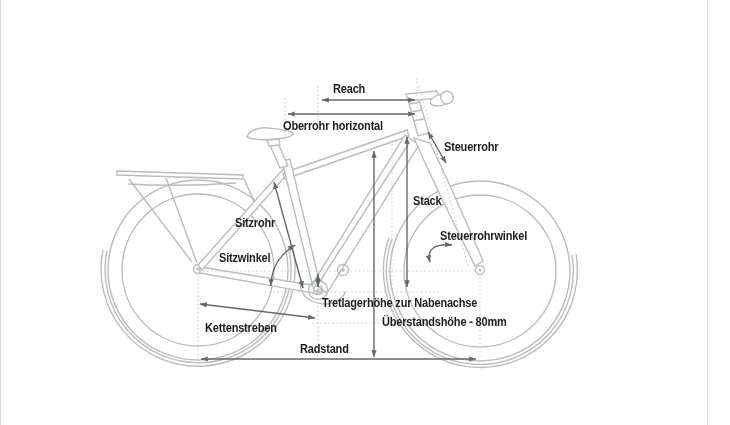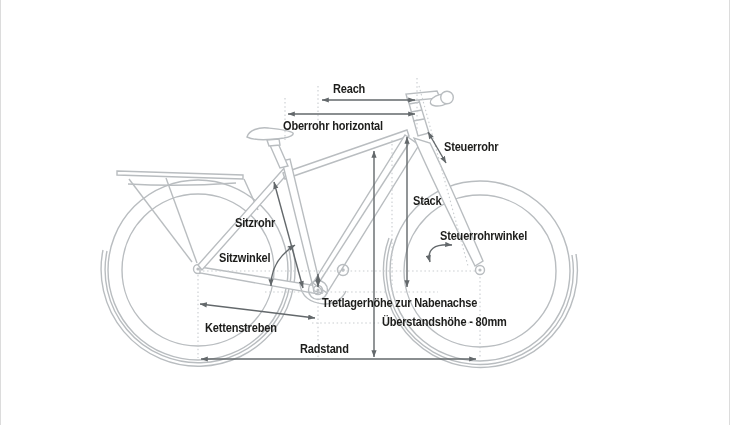--- a/index.html
+++ b/index.html
@@ -1,18 +1,18 @@
 <!DOCTYPE html>
 <html><head>
 <meta charset="utf-8">
 <style>
   html,body{margin:0;padding:0;background:#fff;}
   .stage{
-    position:relative;width:730px;height:425px;background:#ffffff;
-    font-family:"Liberation Sans",sans-serif;overflow:hidden;
+    position:relative;width:672px;height:425px;background:#ffffff;
+    font-family:"Liberation Sans",sans-serif;overflow:hidden;padding-left:36px;
   }
   .edge{position:absolute;top:0;bottom:0;width:1px;background:#dcdcdc;}
   .edge.left{left:0;}
   .edge.right{right:0;}
   svg{position:absolute;left:0;top:0;}
   .lbl{
     position:absolute;color:#1d1d1b;font-size:12.5px;font-weight:700;
     letter-spacing:-0.2px;white-space:nowrap;line-height:1;
     transform:scaleX(0.88);transform-origin:left top;
   }

